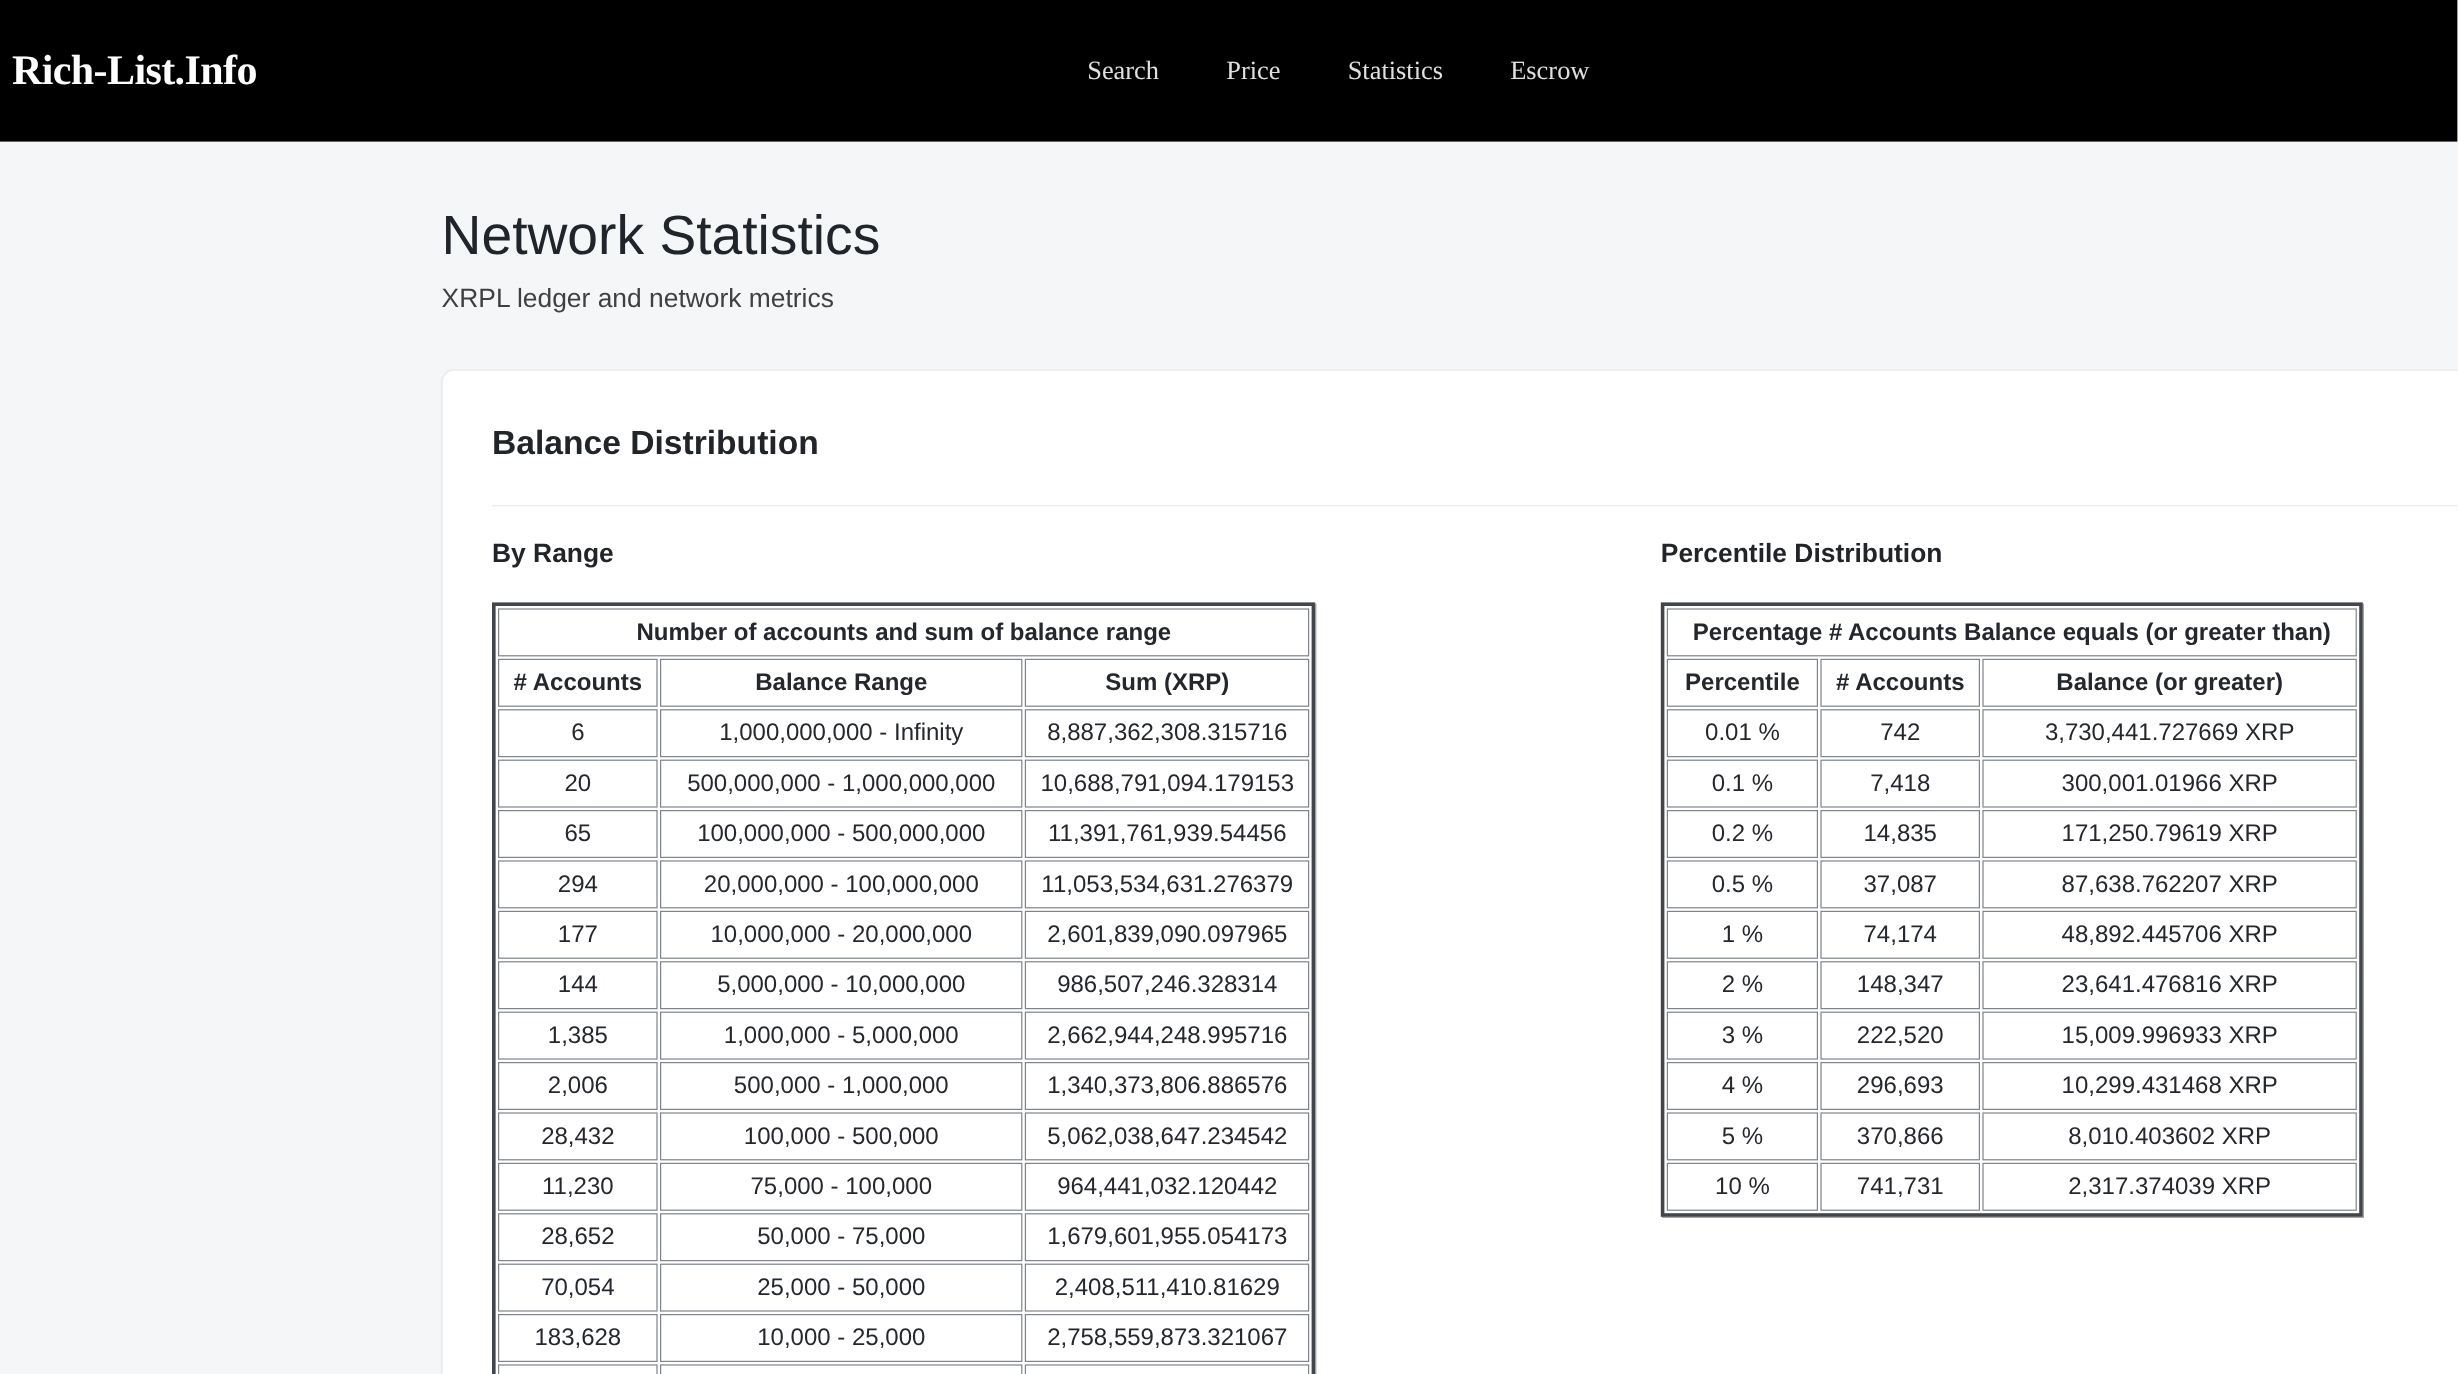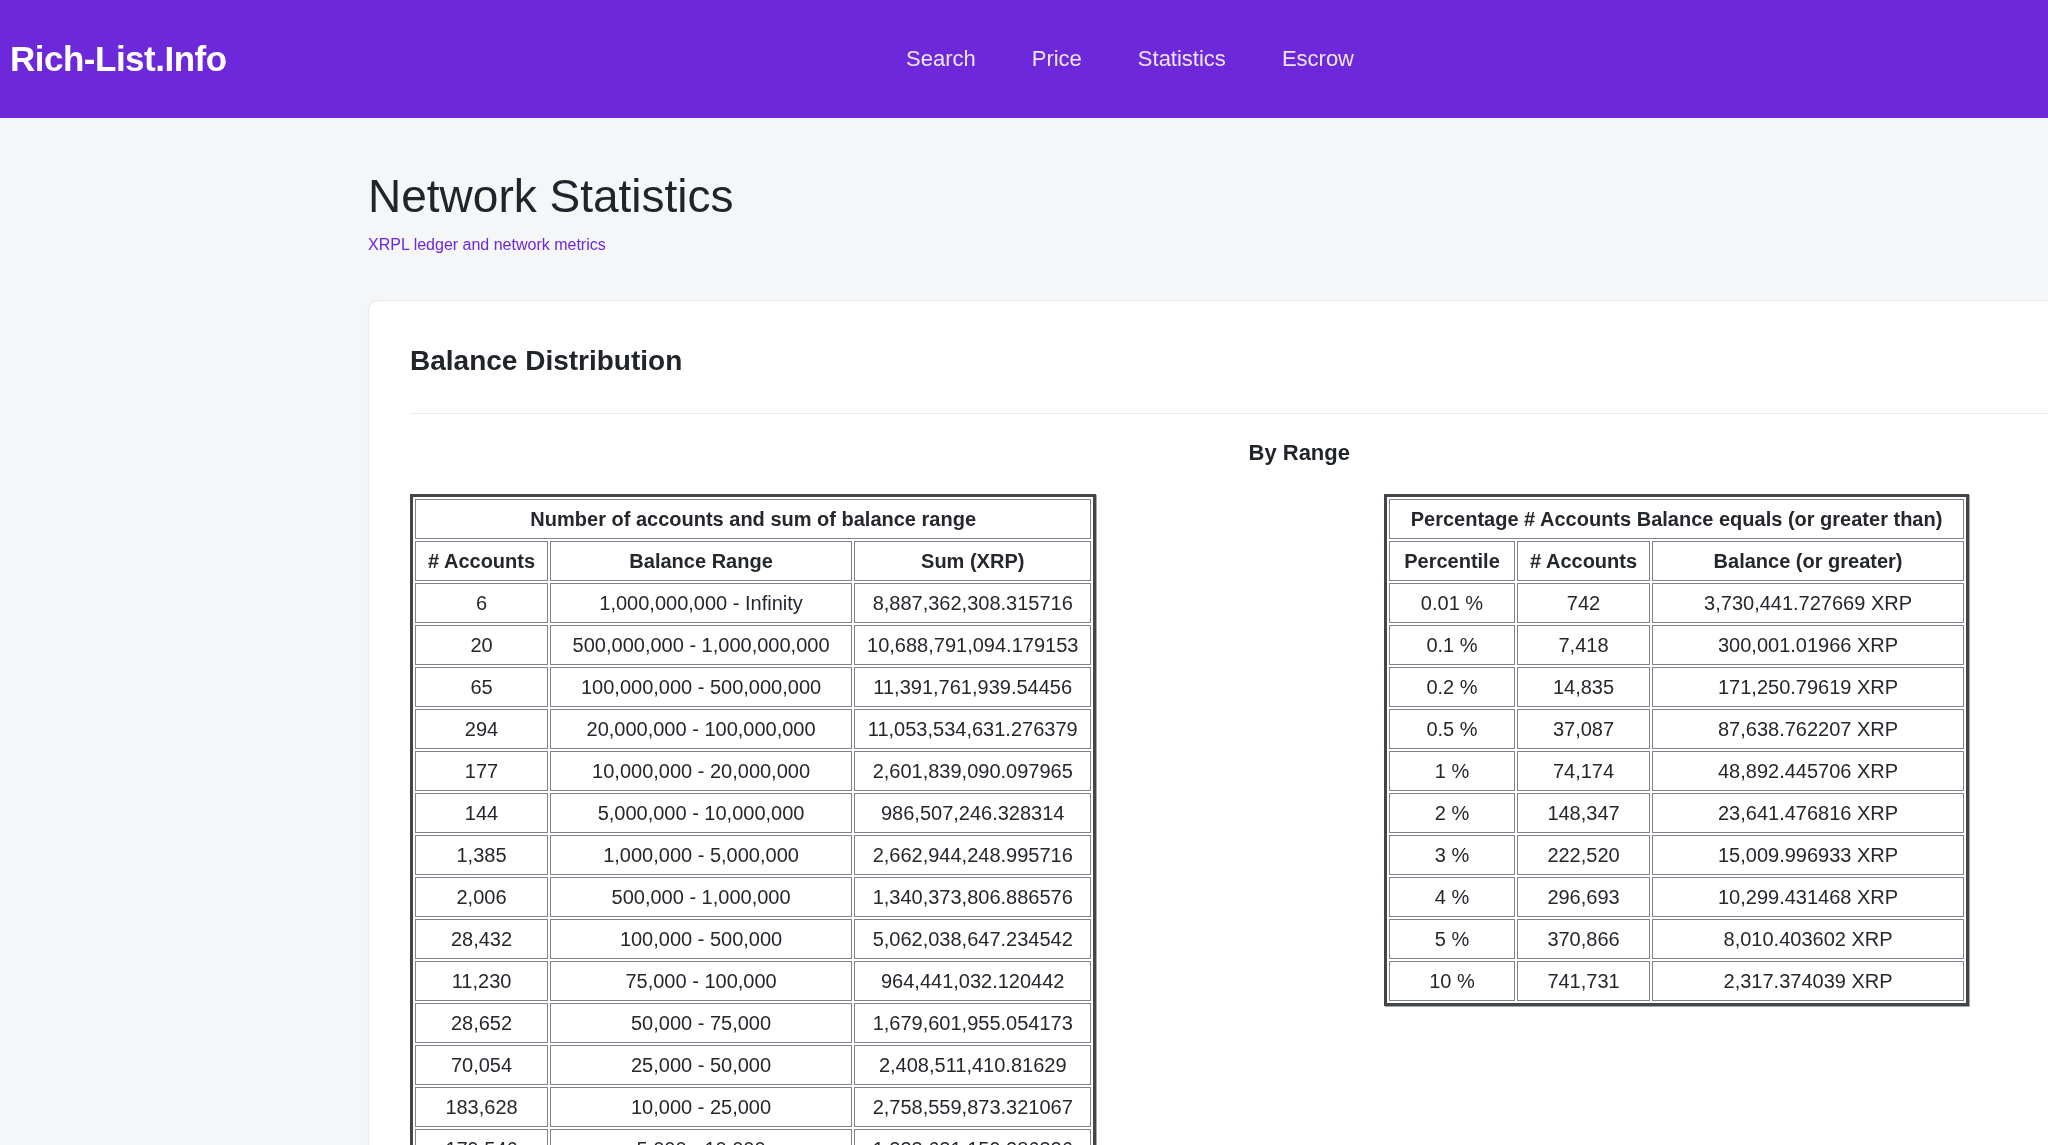--- a/index.html
+++ b/index.html
@@ -46,22 +46,22 @@
   .content { margin-left: 368px; }
   .page-title {
     margin: 52px 12px 0 0;
     font-size: 46px;
     line-height: 1.15;
     font-weight: 400;
     color: #20242b;
   }
   .page-subtitle {
     margin: 13px 0 0 0;
-    font-size: 16px;
-    color: #6d28d9;
+    font-size: 22px;
+    color: #404040;
   }
   
   .card {
     margin-top: 46px;
     width: 2000px;
     background: #ffffff;
     border: 1px solid #e7e9ed;
     border-radius: 10px;
     box-shadow: 0 1px 2px rgba(0,0,0,0.04);
     padding: 44px 45px 70px 41px;
@@ -78,21 +78,21 @@
     border-top: 1px solid #e9ecef;
   }
   .columns {
     display: flex;
     gap: 34px;
     margin-top: 26px;
     align-items: flex-start;
   }
   .col { width: 940px; flex: none; }
   .section-title {
-    text-align: right;
+    text-align: left;
     font-size: 22px;
     font-weight: 700;
     color: #212529;
   }
   
   table.stats-table {
     margin-top: 28px;
     border-collapse: separate;
     border-spacing: 2px;
     border: 3px solid #42464b;
@@ -113,21 +113,21 @@
   .by-range   tr > *:nth-child(1) { min-width: 112px; }
   .by-range   tr > *:nth-child(2) { min-width: 302px; }
   .by-range   tr > *:nth-child(3) { min-width: 234px; }
   .percentile tr > *:nth-child(1) { min-width: 126px; }
   .percentile tr > *:nth-child(2) { min-width: 132px; }
   .percentile tr > *:nth-child(3) { min-width: 312px; }
 </style>
 </head>
 <body>
 
-<header class="navbar" style="background: #6d28d9;">
+<header class="navbar" style="background: #000000; font-family: Liberation Serif, serif;">
   <div class="brand">Rich-List.Info</div>
   <nav class="nav-links">
     <a class="nav-link">Search</a>
     <a class="nav-link">Price</a>
     <a class="nav-link">Statistics</a>
     <a class="nav-link">Escrow</a>
   </nav>
 </header>
 
 <main class="content">

